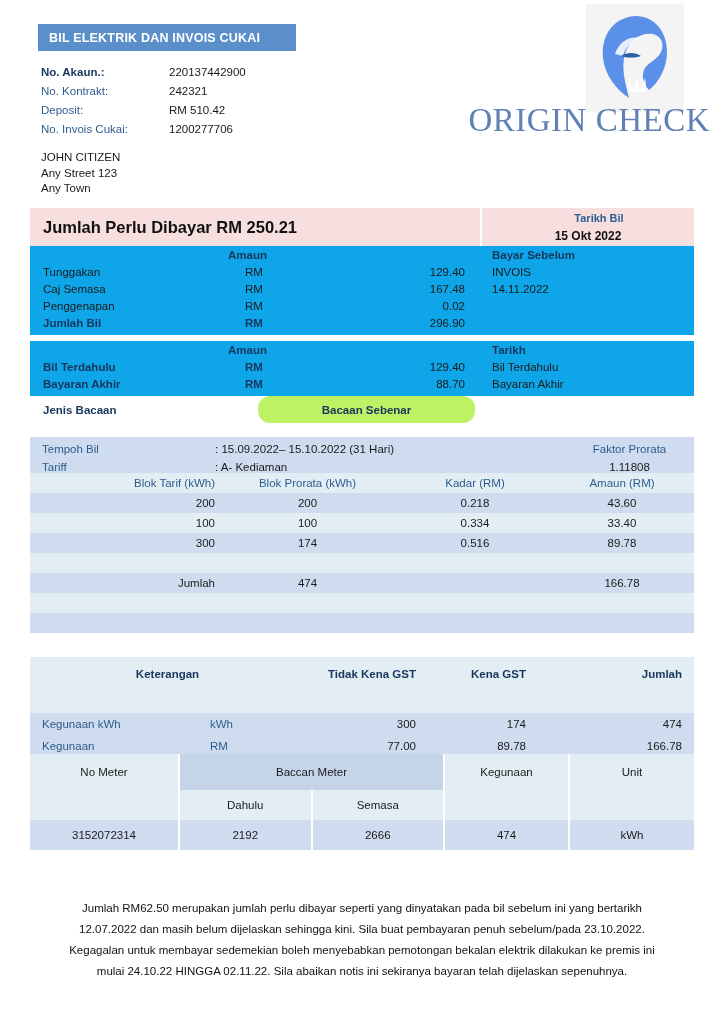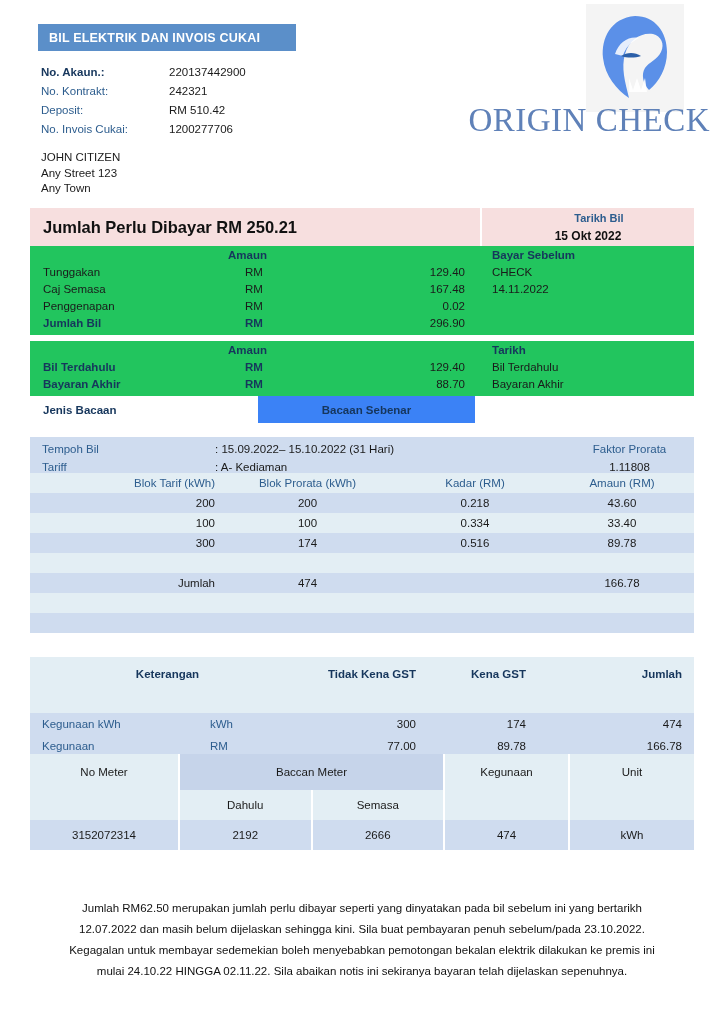--- a/index.html
+++ b/index.html
@@ -86,37 +86,37 @@
   .sum-date {
     flex: 1;
     background: #f7dfdf;
     border-left: 2px solid #ffffff;
     display: flex; flex-direction: column;
     align-items: center; justify-content: center;
   }
   .sum-date .d1 { font-size: 11px; font-weight: bold; color: #2d5d8e; line-height: 17px; margin-left: 22px; }
   .sum-date .d2 { font-size: 12px; font-weight: bold; color: #111; line-height: 18px; }
 
-  .sum-body { background: #22c55e; padding-bottom: 4px; }
+  .sum-body { background: #0ea5e9; padding-bottom: 4px; }
   .sline { display: flex; height: 17px; align-items: center; }
   .c-lbl  { width: 215px; padding-left: 13px; box-sizing: border-box; }
   .c-rm   { width: 105px; }
   .c-amt  { width: 115px; text-align: right; }
   .c-gap  { width: 27px; }
   .c-note { flex: 1; }
 
   .sum-hdr-amaun { width: 435px; text-align: center; }
 
   
   .wsp { height: 6px; background: #ffffff; }
 
   
   #jenis { position: absolute; left: 30px; top: 396px; width: 664px; height: 27px; display: flex; }
   #jenis .jb-lbl { width: 228px; display: flex; align-items: center; padding-left: 13px; box-sizing: border-box; }
-  #jenis .jb-val { width: 217px; background: #3b82f6; display: flex; align-items: center; justify-content: center; }
+  #jenis .jb-val { width: 217px; background: #bef264; display: flex; align-items: center; justify-content: center; border-radius: 12px; }
 
   
   #tariff { position: absolute; left: 30px; top: 437px; width: 664px; }
   .t-line { display: flex; height: 18px; align-items: flex-end; }
   .t-c1 { width: 185px; padding-left: 12px; box-sizing: border-box; }
   .t-c2 { width: 225px; }
   .t-c3 { width: 125px; }
   .t-c4 { flex: 1; text-align: center; }
 
   .tr-hdr { display: flex; height: 20px; align-items: center; }
@@ -230,21 +230,21 @@
         <div class="sum-hdr-amaun f115 tb">Amaun</div>
         <div class="c-gap"></div>
         <div class="c-note f115 tb">Bayar Sebelum</div>
       </div>
 
       <div class="sline">
         <div class="c-lbl f115 tdark">Tunggakan</div>
         <div class="c-rm f115 tdark">RM</div>
         <div class="c-amt f115 tdark">129.40</div>
         <div class="c-gap"></div>
-        <div class="c-note f115 tdark">CHECK</div>
+        <div class="c-note f115 tdark">INVOIS</div>
       </div>
 
       <div class="sline">
         <div class="c-lbl f115 tdark">Caj Semasa</div>
         <div class="c-rm f115 tdark">RM</div>
         <div class="c-amt f115 tdark">167.48</div>
         <div class="c-gap"></div>
         <div class="c-note f115 tdark">14.11.2022</div>
       </div>
 

